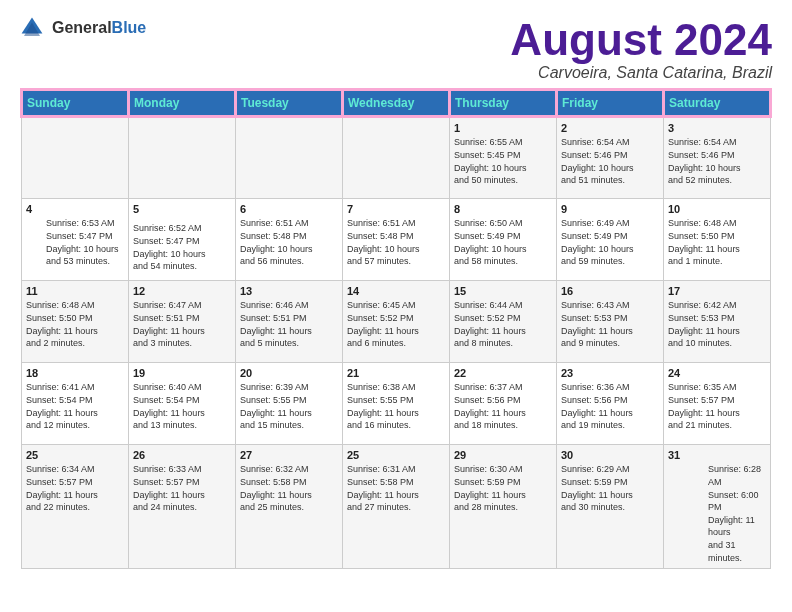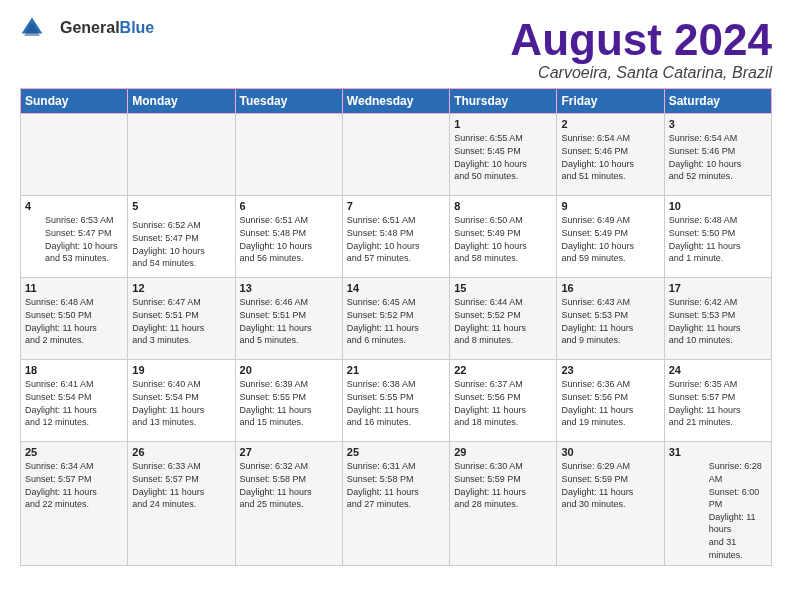--- a/index.html
+++ b/index.html
@@ -16,21 +16,21 @@
     }
     .header-top {
       display: flex;
       align-items: flex-start;
       justify-content: space-between;
       margin-bottom: 6px;
     }
     .logo {
       display: flex;
       align-items: center;
-      gap: 16px;
+      gap: 8px;
     }
     .logo-icon {
       width: 24px;
       height: 24px;
     }
     .title-block {
       text-align: right;
     }
     .main-title {
       font-size: 44px;
@@ -44,26 +44,26 @@
       font-style: italic;
       margin-left: 19px;
     }
     table {
       width: 100%;
       border-collapse: collapse;
       table-layout: fixed;
     }
     thead tr th {
       background-color: #2a6db5;
-      color: #ffffff;
+      color: #5eead4;
       font-size: 12px;
       font-weight: bold;
       padding: 5px 4px;
       text-align: left;
-      border: 1px solid #f9a8d4;
+      border: 3px solid #f9a8d4;
     }
     tbody tr td {
       border: 1px solid #ccc;
       vertical-align: top;
       padding: 4px 4px 4px 4px;
       font-size: 9.5px;
       color: #222;
       height: 82px;
     }
     tbody tr:nth-child(odd) td {

